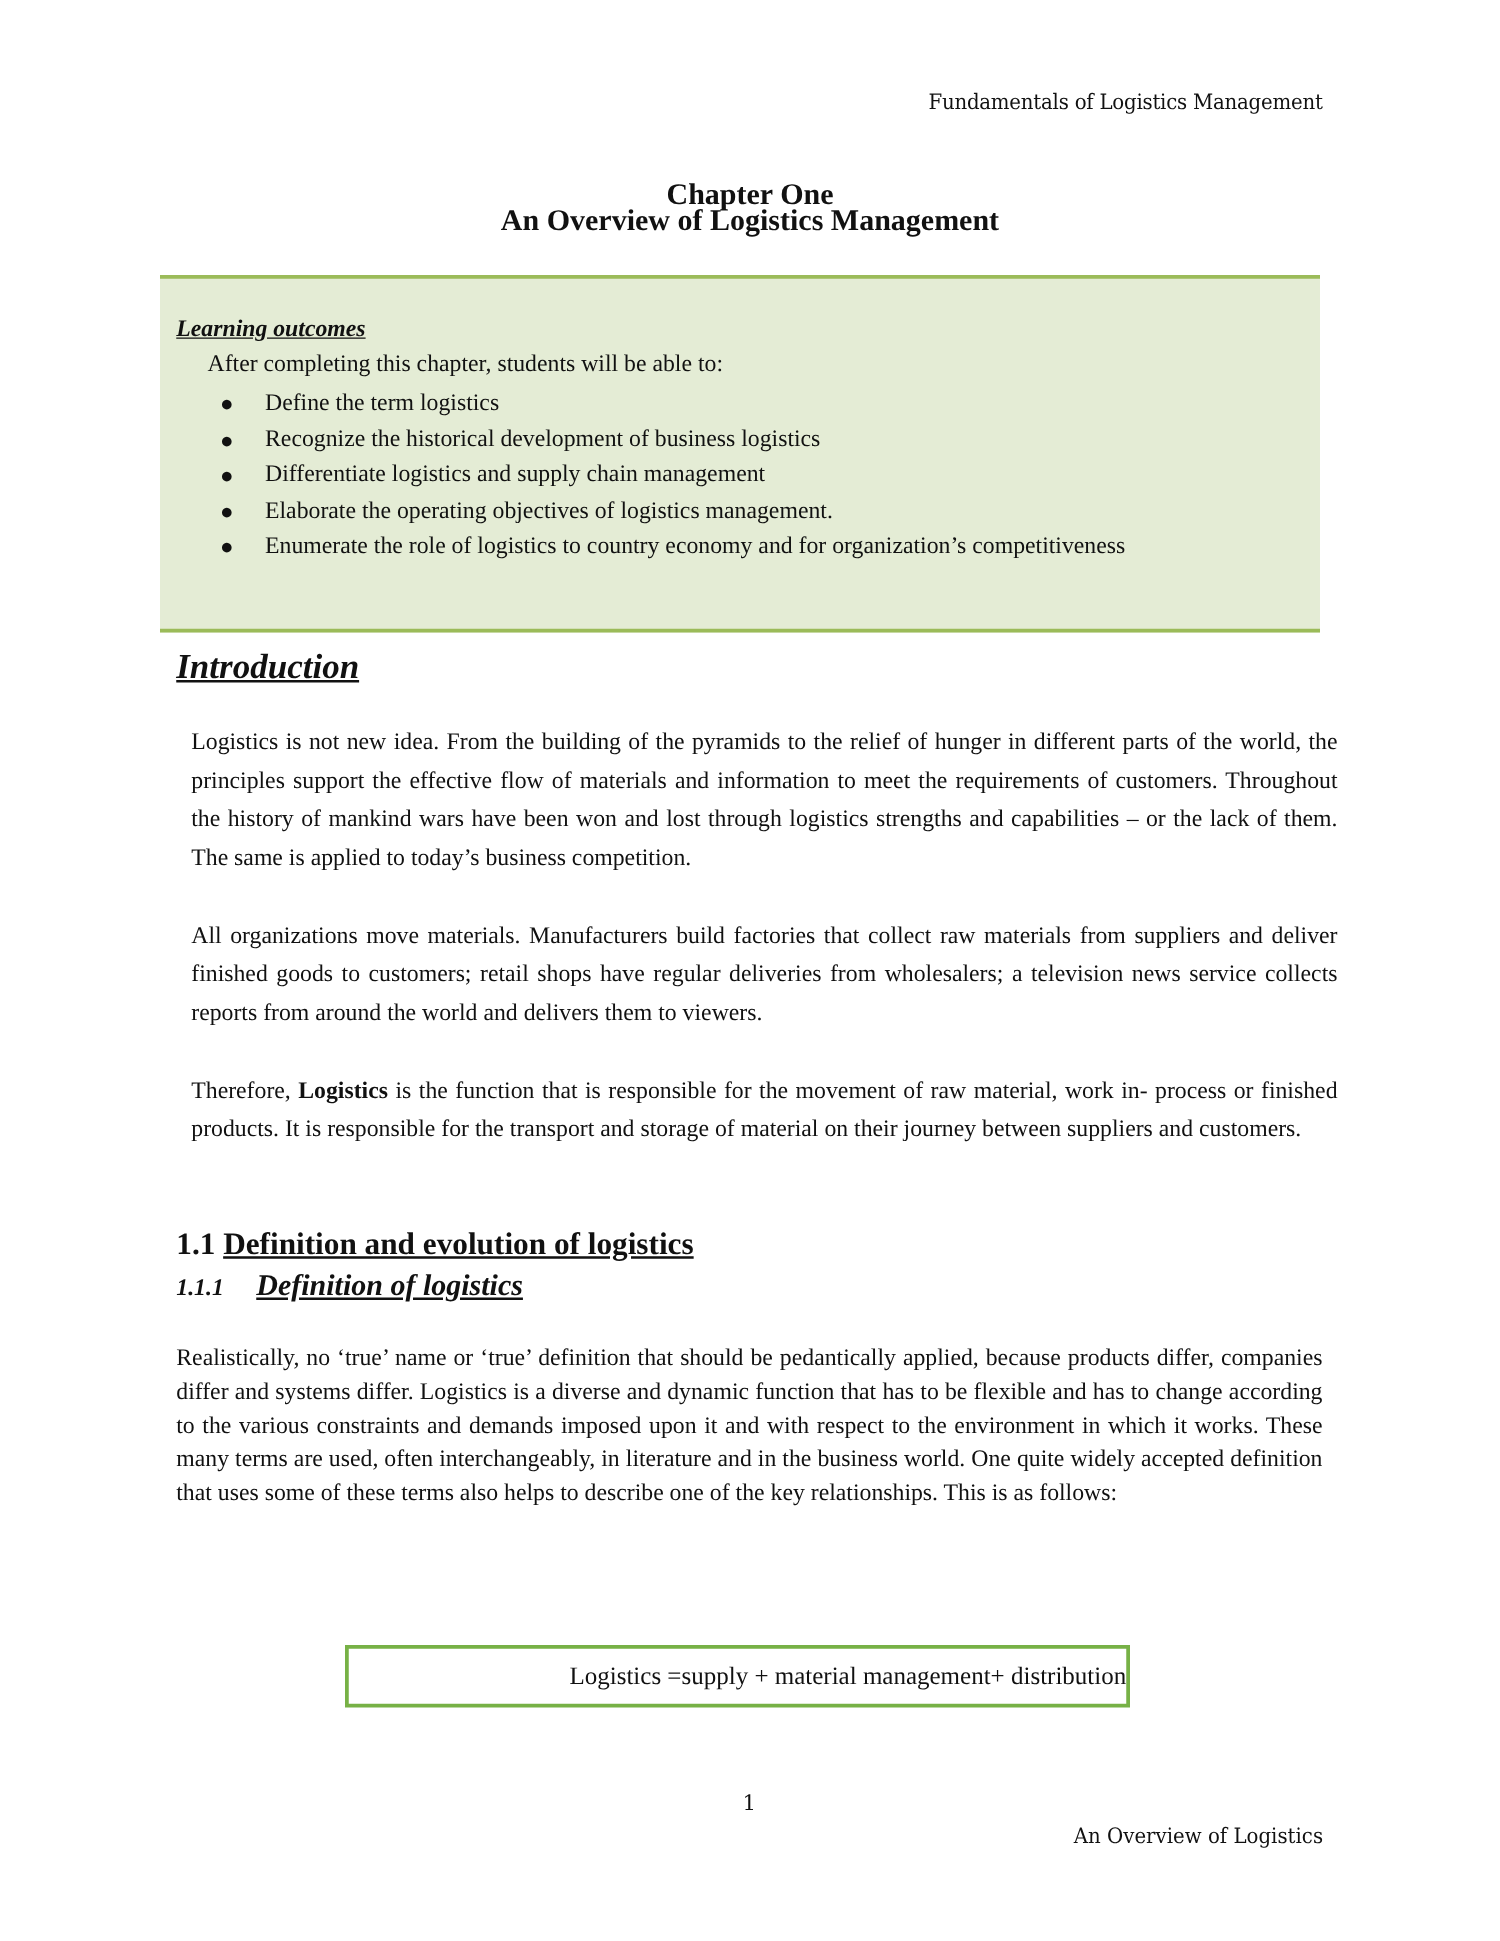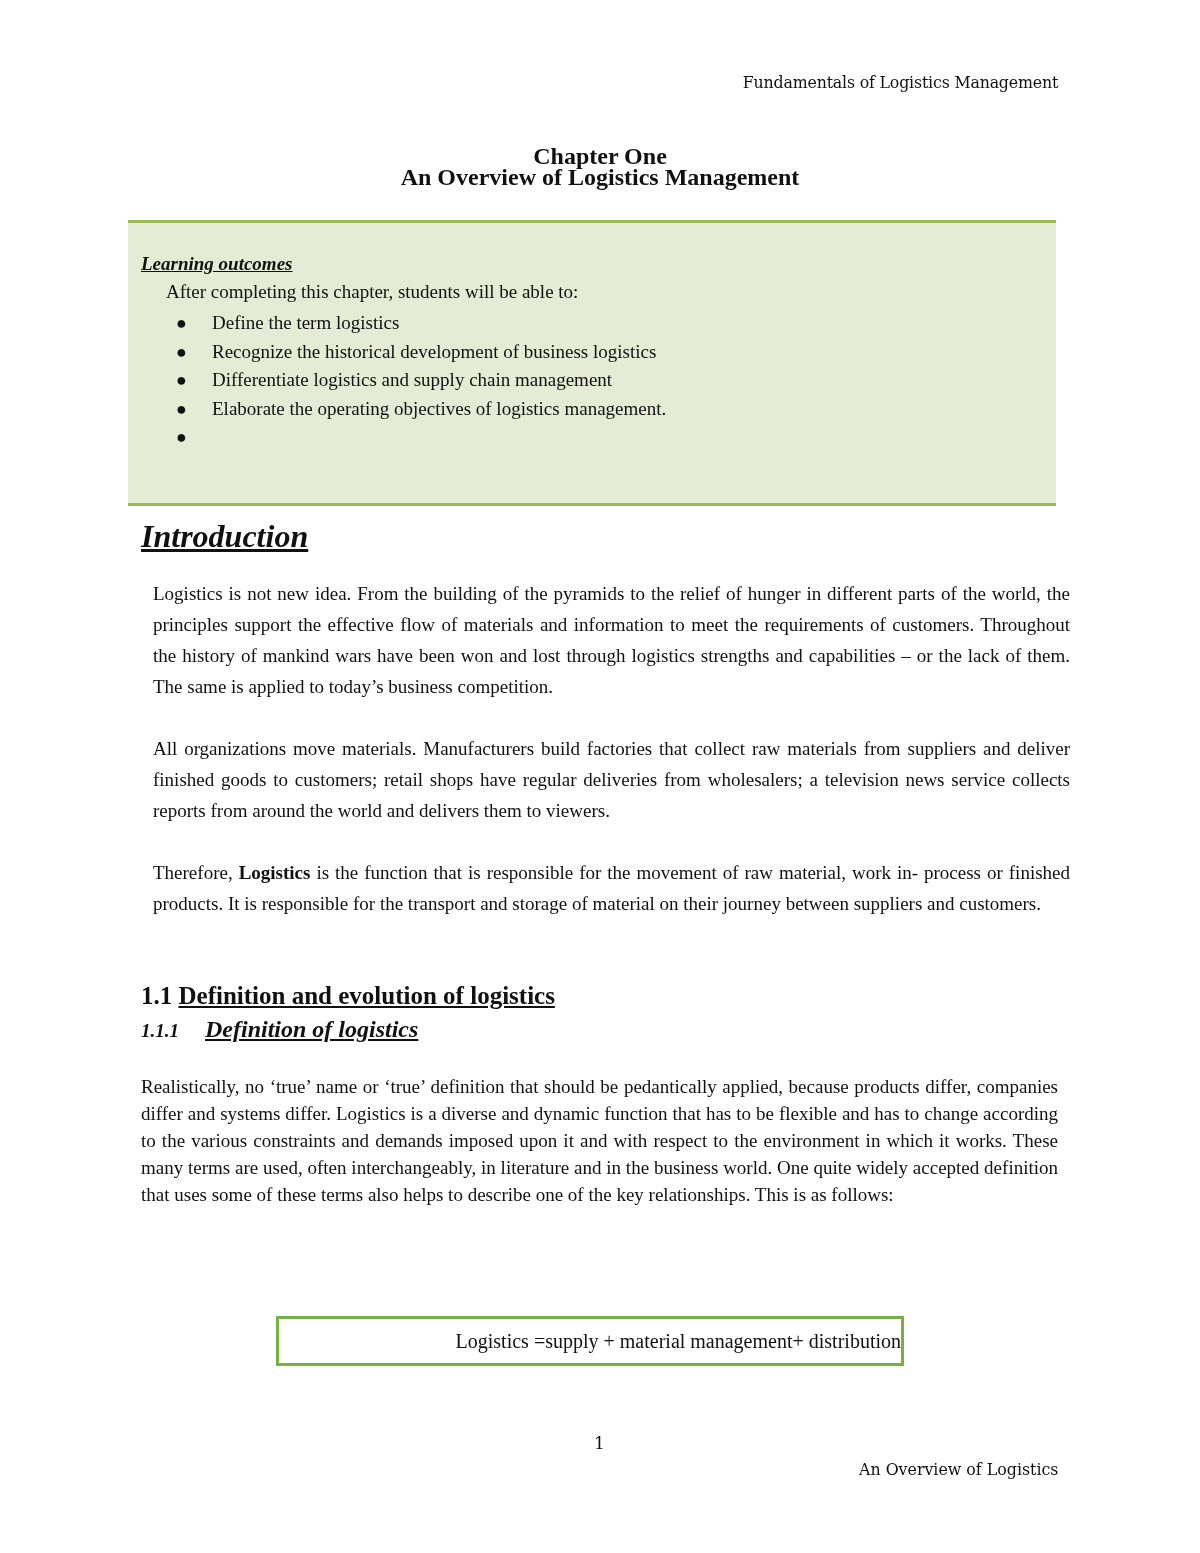--- a/index.html
+++ b/index.html
@@ -10,21 +10,21 @@
   .chap { position: absolute; left: 0; width: 1200px; text-align: center; font-weight: bold; font-size: 24px; }
   .chap1 { top: 143px; }
   .chap2 { top: 164px; }
   .lo-box { position: absolute; left: 128px; top: 220px; width: 928px; height: 280px;
             background: #e4ecd5; border-top: 3px solid #9bbb59; border-bottom: 3px solid #9bbb59; }
   .lo-title { position: absolute; left: 13px; top: 30px; font-size: 19px; font-style: italic; font-weight: bold; text-decoration: underline; }
   .lo-intro { position: absolute; left: 38px; top: 58px; font-size: 19px; }
   .lo-list { position: absolute; left: 48px; top: 86px; width: 868px; margin: 0; padding: 0; list-style: none; font-size: 19px; }
   .lo-list li { position: relative; padding-left: 36px; line-height: 28.5px; text-align: justify; }
   .lo-list li .bullet { position: absolute; left: 0; top: 0; font-size: 18px; }
-  h2.intro { position: absolute; left: 141px; top: 518px; margin: 0; font-size: 32px; font-style: italic; font-weight: bold; text-decoration: underline; }
+  h2.intro { position: absolute; left: 141px; top: 518px; margin: 0; font-size: 28px; font-style: italic; font-weight: bold; text-decoration: underline; }
   .body-text { position: absolute; left: 153px; width: 917px; font-size: 19px; line-height: 31px; text-align: justify; margin: 0; }
   .p1 { top: 578px; }
   .p2 { top: 733px; }
   .p3 { top: 857px; }
   .sec1 { position: absolute; left: 141px; top: 982px; font-size: 25px; font-weight: bold; margin: 0; }
   .sec1 .u { text-decoration: underline; }
   .sec11 { position: absolute; left: 141px; top: 1016px; font-size: 24px; font-style: italic; font-weight: bold; margin: 0; }
   .sec11 .num { font-size: 19px; margin-right: 26px; }
   .sec11 .u { text-decoration: underline; }
   .p4 { position: absolute; left: 141px; top: 1073px; width: 917px; font-size: 19px; line-height: 27px; text-align: justify; margin: 0; }
@@ -42,21 +42,21 @@
 <div class="chap chap2">An Overview of Logistics Management</div>
 
 <div class="lo-box">
   <div class="lo-title">Learning outcomes</div>
   <div class="lo-intro">After completing this chapter, students will be able to:</div>
   <ul class="lo-list">
     <li><span class="bullet">●</span><span>Define the term logistics</span></li>
     <li><span class="bullet">●</span><span>Recognize the historical development of business logistics</span></li>
     <li><span class="bullet">●</span><span>Differentiate logistics and supply chain management</span></li>
     <li><span class="bullet">●</span><span>Elaborate the operating objectives of logistics management.</span></li>
-    <li><span class="bullet">●</span></li>
+    <li><span class="bullet">●</span><span>Enumerate the role of logistics to country economy and for organization’s competitiveness</span></li>
   </ul>
 </div>
 
 <h2 class="intro">Introduction</h2>
 
 <p class="body-text p1">Logistics is not new idea. From the building of the pyramids to the relief of hunger in different parts of the world, the principles support the effective flow of materials and information to meet the requirements of customers. Throughout the history of mankind wars have been won and lost through logistics strengths and capabilities – or the lack of them. The same is applied to today’s business competition.</p>
 <p class="body-text p2">All organizations move materials. Manufacturers build factories that collect raw materials from suppliers and deliver finished goods to customers; retail shops have regular deliveries from wholesalers; a television news service collects reports from around the world and delivers them to viewers.</p>
 <p class="body-text p3"><span>Therefore, </span><b>Logistics</b><span> is the function that is responsible for the movement of raw material, work in- process or finished products. It is responsible for the transport and storage of material on their journey between suppliers and customers.</span></p>
 
 <h3 class="sec1"><span>1.1</span> <span class="u">Definition and evolution of logistics</span></h3>

